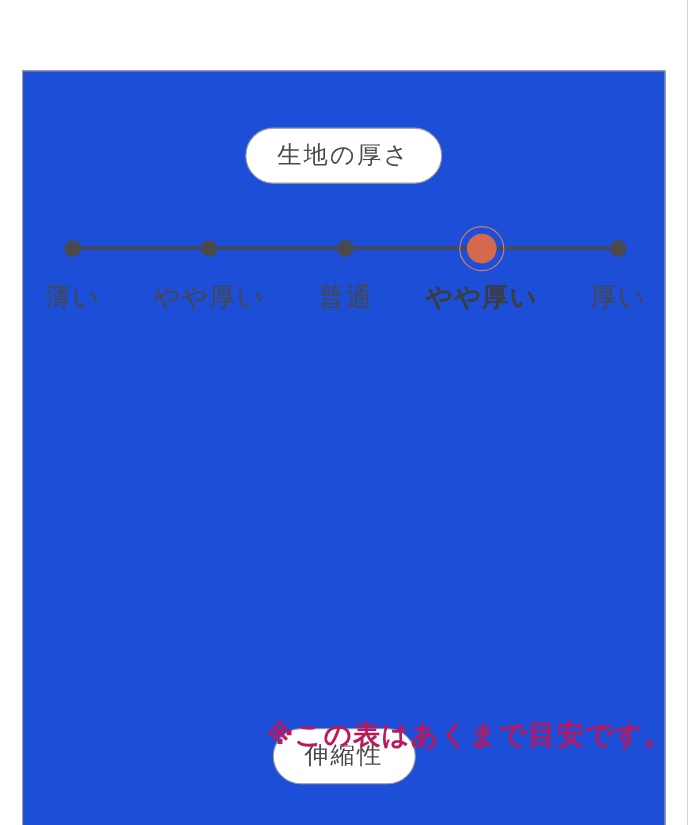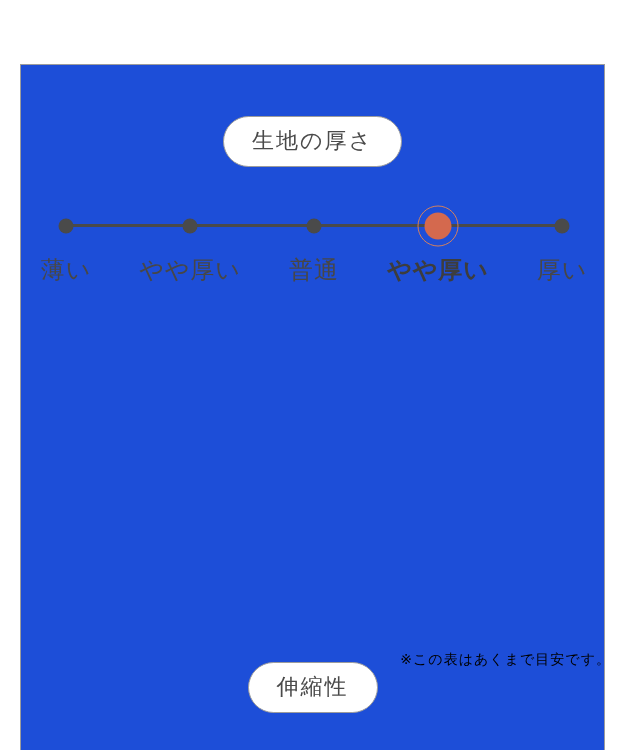--- a/index.html
+++ b/index.html
@@ -92,24 +92,25 @@
   }
   .tick-label.selected {
     font-weight: bold;
     color: #3d3d3d;
   }
 
   .footnote {
     position: absolute;
     top: 651px;
     right: 14px;
-    font-size: 14px;
-    color: #000000;
+    font-size: 25px;
+    color: #be185d;
     letter-spacing: 1px;
     white-space: nowrap;
+    font-weight: bold;
   }
 </style>
 </head>
 <body>
 
 <div class="canvas">
   <div class="frame">
 
     <div class="scale-section section-thickness">
       <div class="pill-row">

